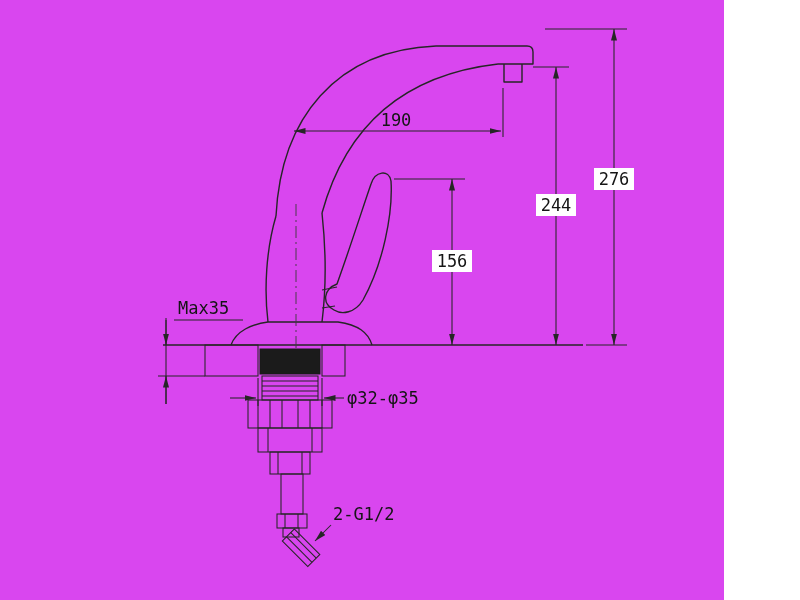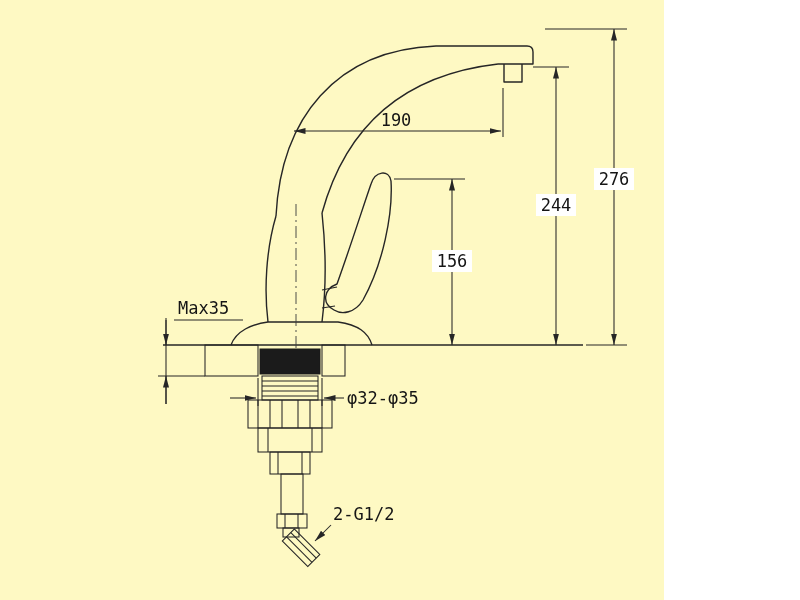--- a/index.html
+++ b/index.html
@@ -1,16 +1,16 @@
 <!DOCTYPE html>
 <html><head>
 <meta charset="utf-8">
 <style>
   html,body{margin:0;padding:0;background:#ffffff;}
-  .canvas{width:664px;height:600px;background:#fef9c3;position:relative;overflow:hidden;}
+  .canvas{width:724px;height:600px;background:#d946ef;position:relative;overflow:hidden;}
   svg{display:block;}
   svg text{font-family:"DejaVu Sans Mono","Liberation Mono",monospace;font-size:17px;fill:#151515;}
   .ln{fill:none;stroke:#262626;stroke-width:1.4;stroke-linejoin:round;stroke-linecap:butt;}
   .thin{fill:none;stroke:#262626;stroke-width:1.05;}
   .cl{fill:none;stroke:#3a3a3a;stroke-width:0.9;stroke-dasharray:12 4 2 4;}
   .bg{fill:#ffffff;stroke:none;}
   .dark{fill:#1b1b1b;stroke:#1b1b1b;}
 </style>
 </head>
 <body>

